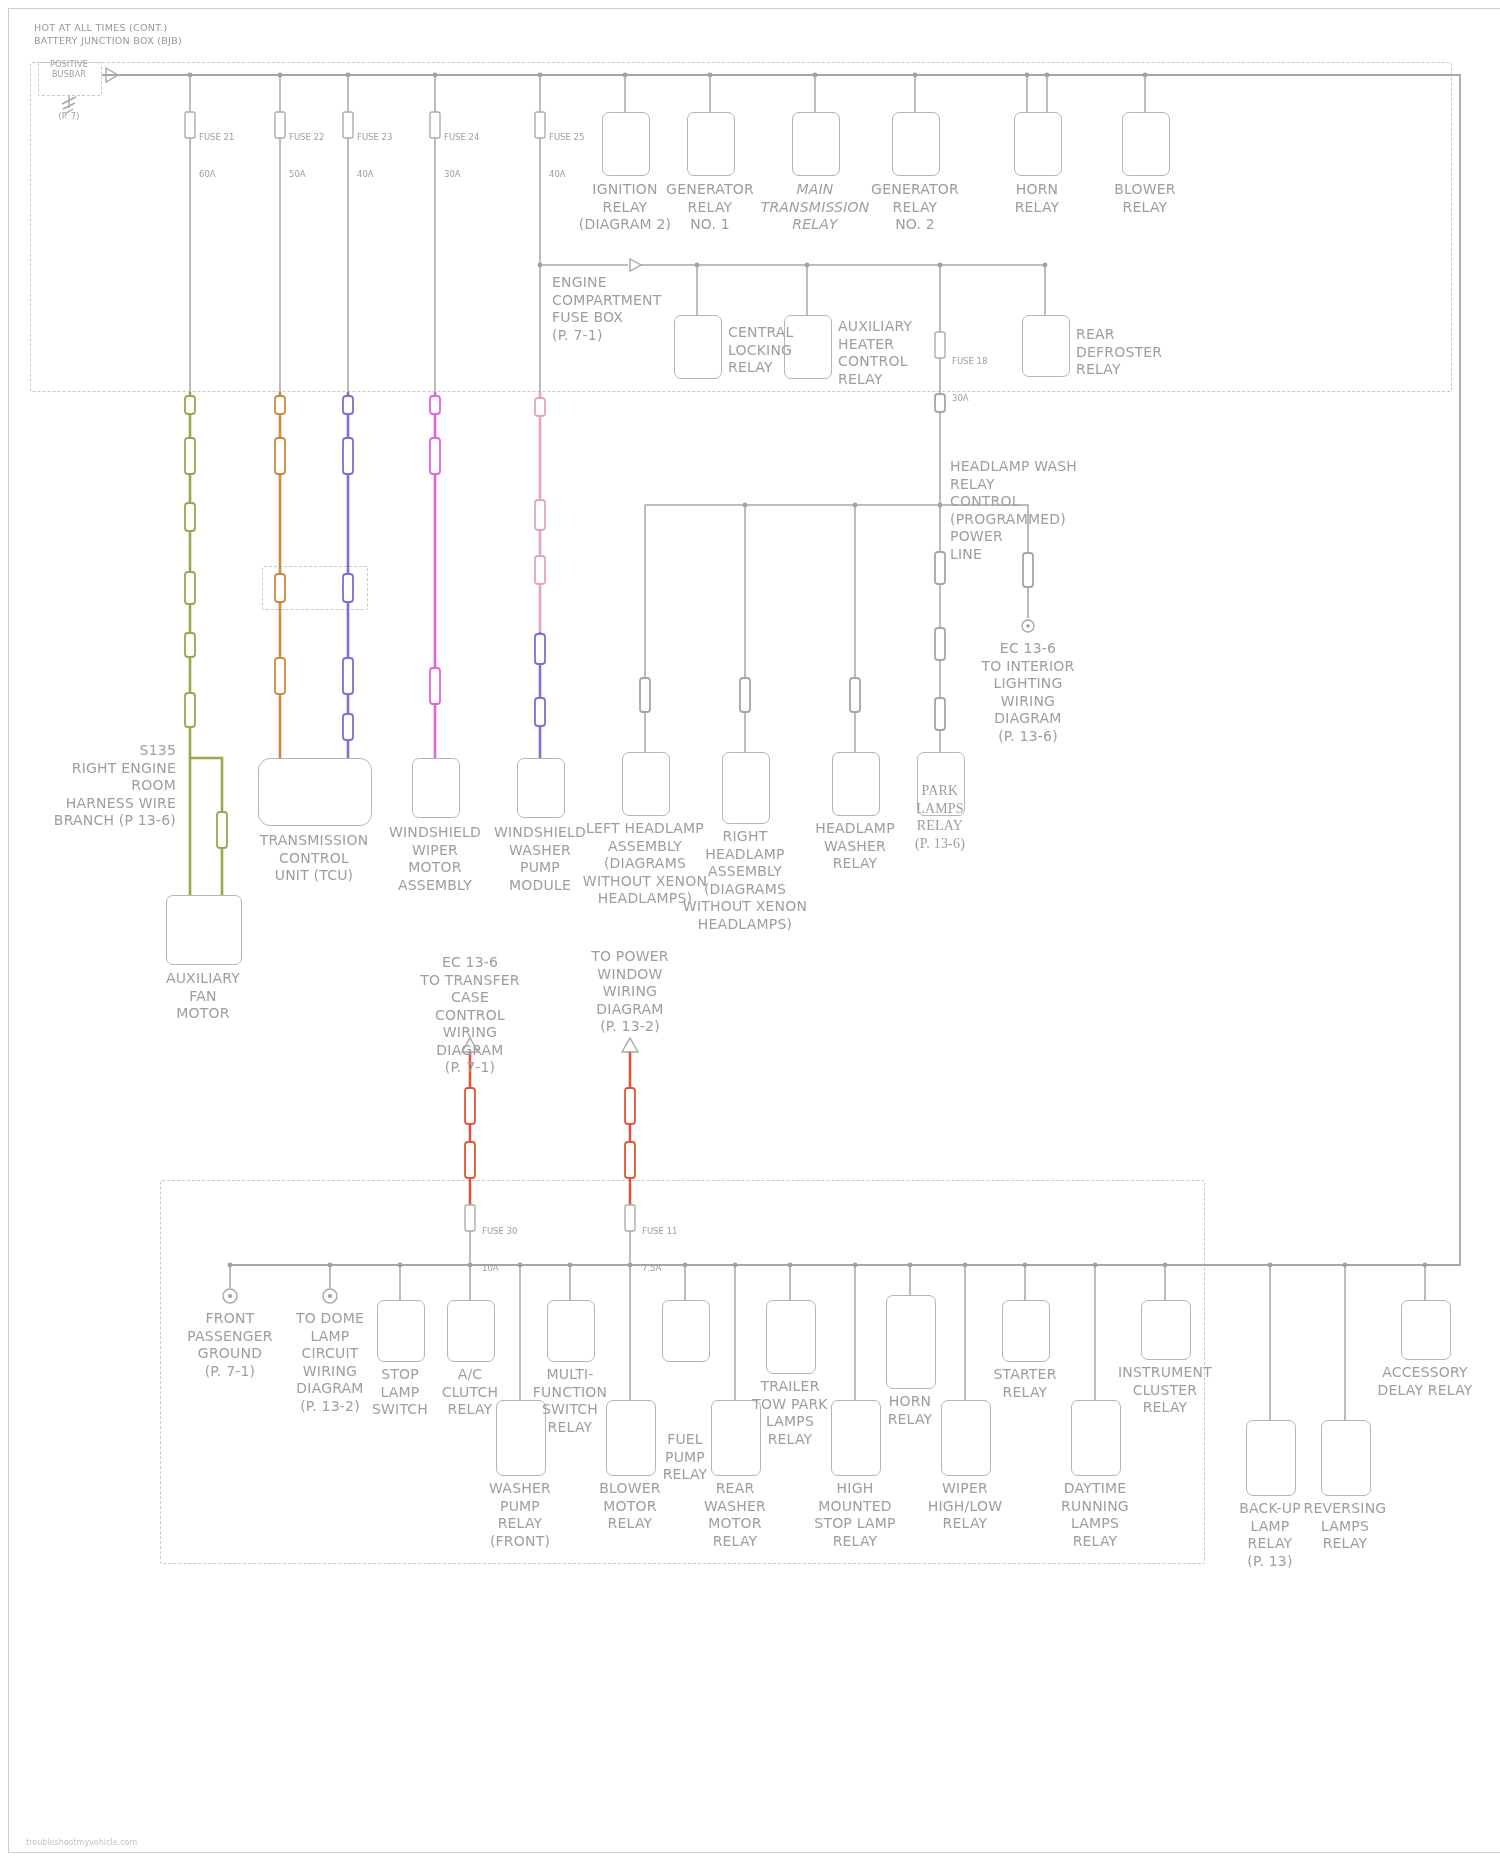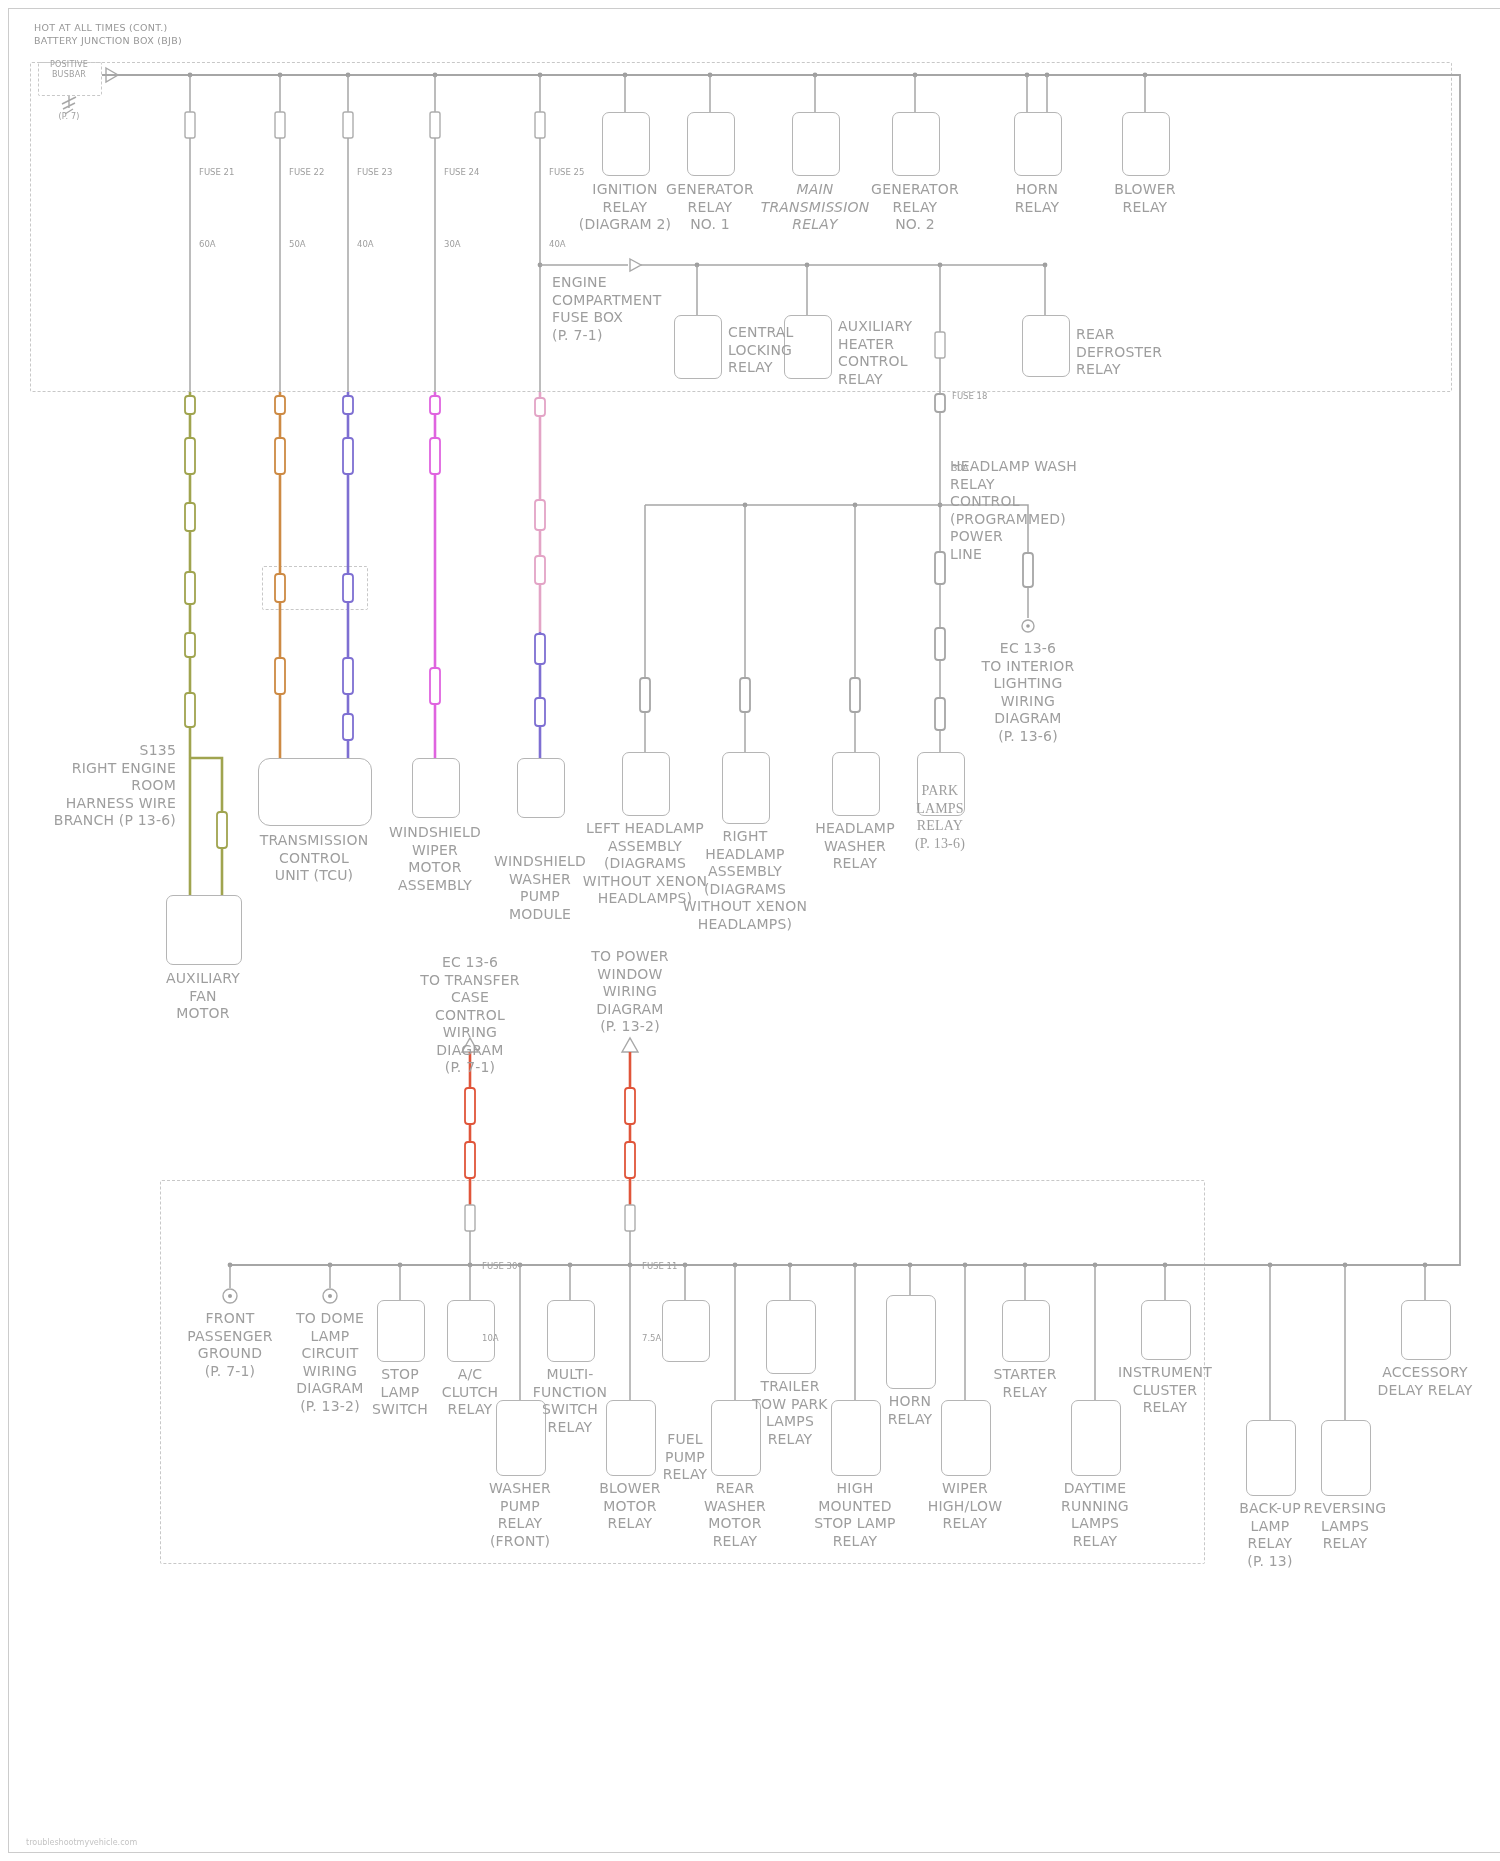--- a/index.html
+++ b/index.html
@@ -23,21 +23,21 @@
   .dbox.lite{border-width:1px;}
   .cbox{position:absolute;border:1.5px solid var(--box-border);border-radius:7px;background:#fff;z-index:2;}
   .cbox.big{border-radius:12px;}
   .lbl{position:absolute;font-size:14px;line-height:1.25;color:var(--text);text-align:center;
        white-space:pre-line;transform:translateX(-50%);width:max-content;max-width:128px;z-index:3;letter-spacing:.2px;}
   .lbl.la{transform:none;text-align:left;}
   .lbl.ra{transform:none;text-align:right;width:124px;}
   .lbl.wide{max-width:150px;}
   .hdr{position:absolute;font-size:9.5px;color:#979797;letter-spacing:.3px;z-index:3;white-space:pre;}
   .fuselbl{position:absolute;z-index:3;font-size:8.5px;line-height:1.45;color:var(--text);white-space:pre;}
-  .fuselbl span{display:block;margin-top:35px;}
+  .fuselbl span{display:block;}
   .ftr{position:absolute;font-size:8px;color:#c4c4c4;z-index:3;}
 </style>
 </head>
 <body>
 
 <div id="canvas">
   <div class="page-border"></div>
 
   <div class="hdr" style="left:34px;top:22px;">HOT AT ALL TIMES (CONT.)</div>
   <div class="hdr" style="left:34px;top:35px;">BATTERY JUNCTION BOX (BJB)</div>
@@ -287,21 +287,21 @@
   <div class="cbox big" style="left:258px;top:758px;width:112px;height:66px;"></div>
   <div class="lbl" style="left:314px;top:832px;">TRANSMISSION CONTROL
 UNIT (TCU)</div>
 
   <div class="cbox" style="left:412px;top:758px;width:46px;height:58px;"></div>
   <div class="lbl" style="left:435px;top:824px;">WINDSHIELD WIPER
 MOTOR
 ASSEMBLY</div>
 
   <div class="cbox" style="left:517px;top:758px;width:46px;height:58px;"></div>
-  <div class="lbl" style="left:540px;top:824px;margin-top:29px;">WINDSHIELD WASHER
+  <div class="lbl" style="left:540px;top:824px;">WINDSHIELD WASHER
 PUMP
 MODULE</div>
 
   <div class="lbl la wide" style="left:950px;top:458px;">HEADLAMP WASH RELAY
 CONTROL (PROGRAMMED) POWER
 LINE</div>
 
   <div class="cbox" style="left:622px;top:752px;width:46px;height:62px;"></div>
   <div class="lbl" style="left:645px;top:820px;">LEFT HEADLAMP
 ASSEMBLY

